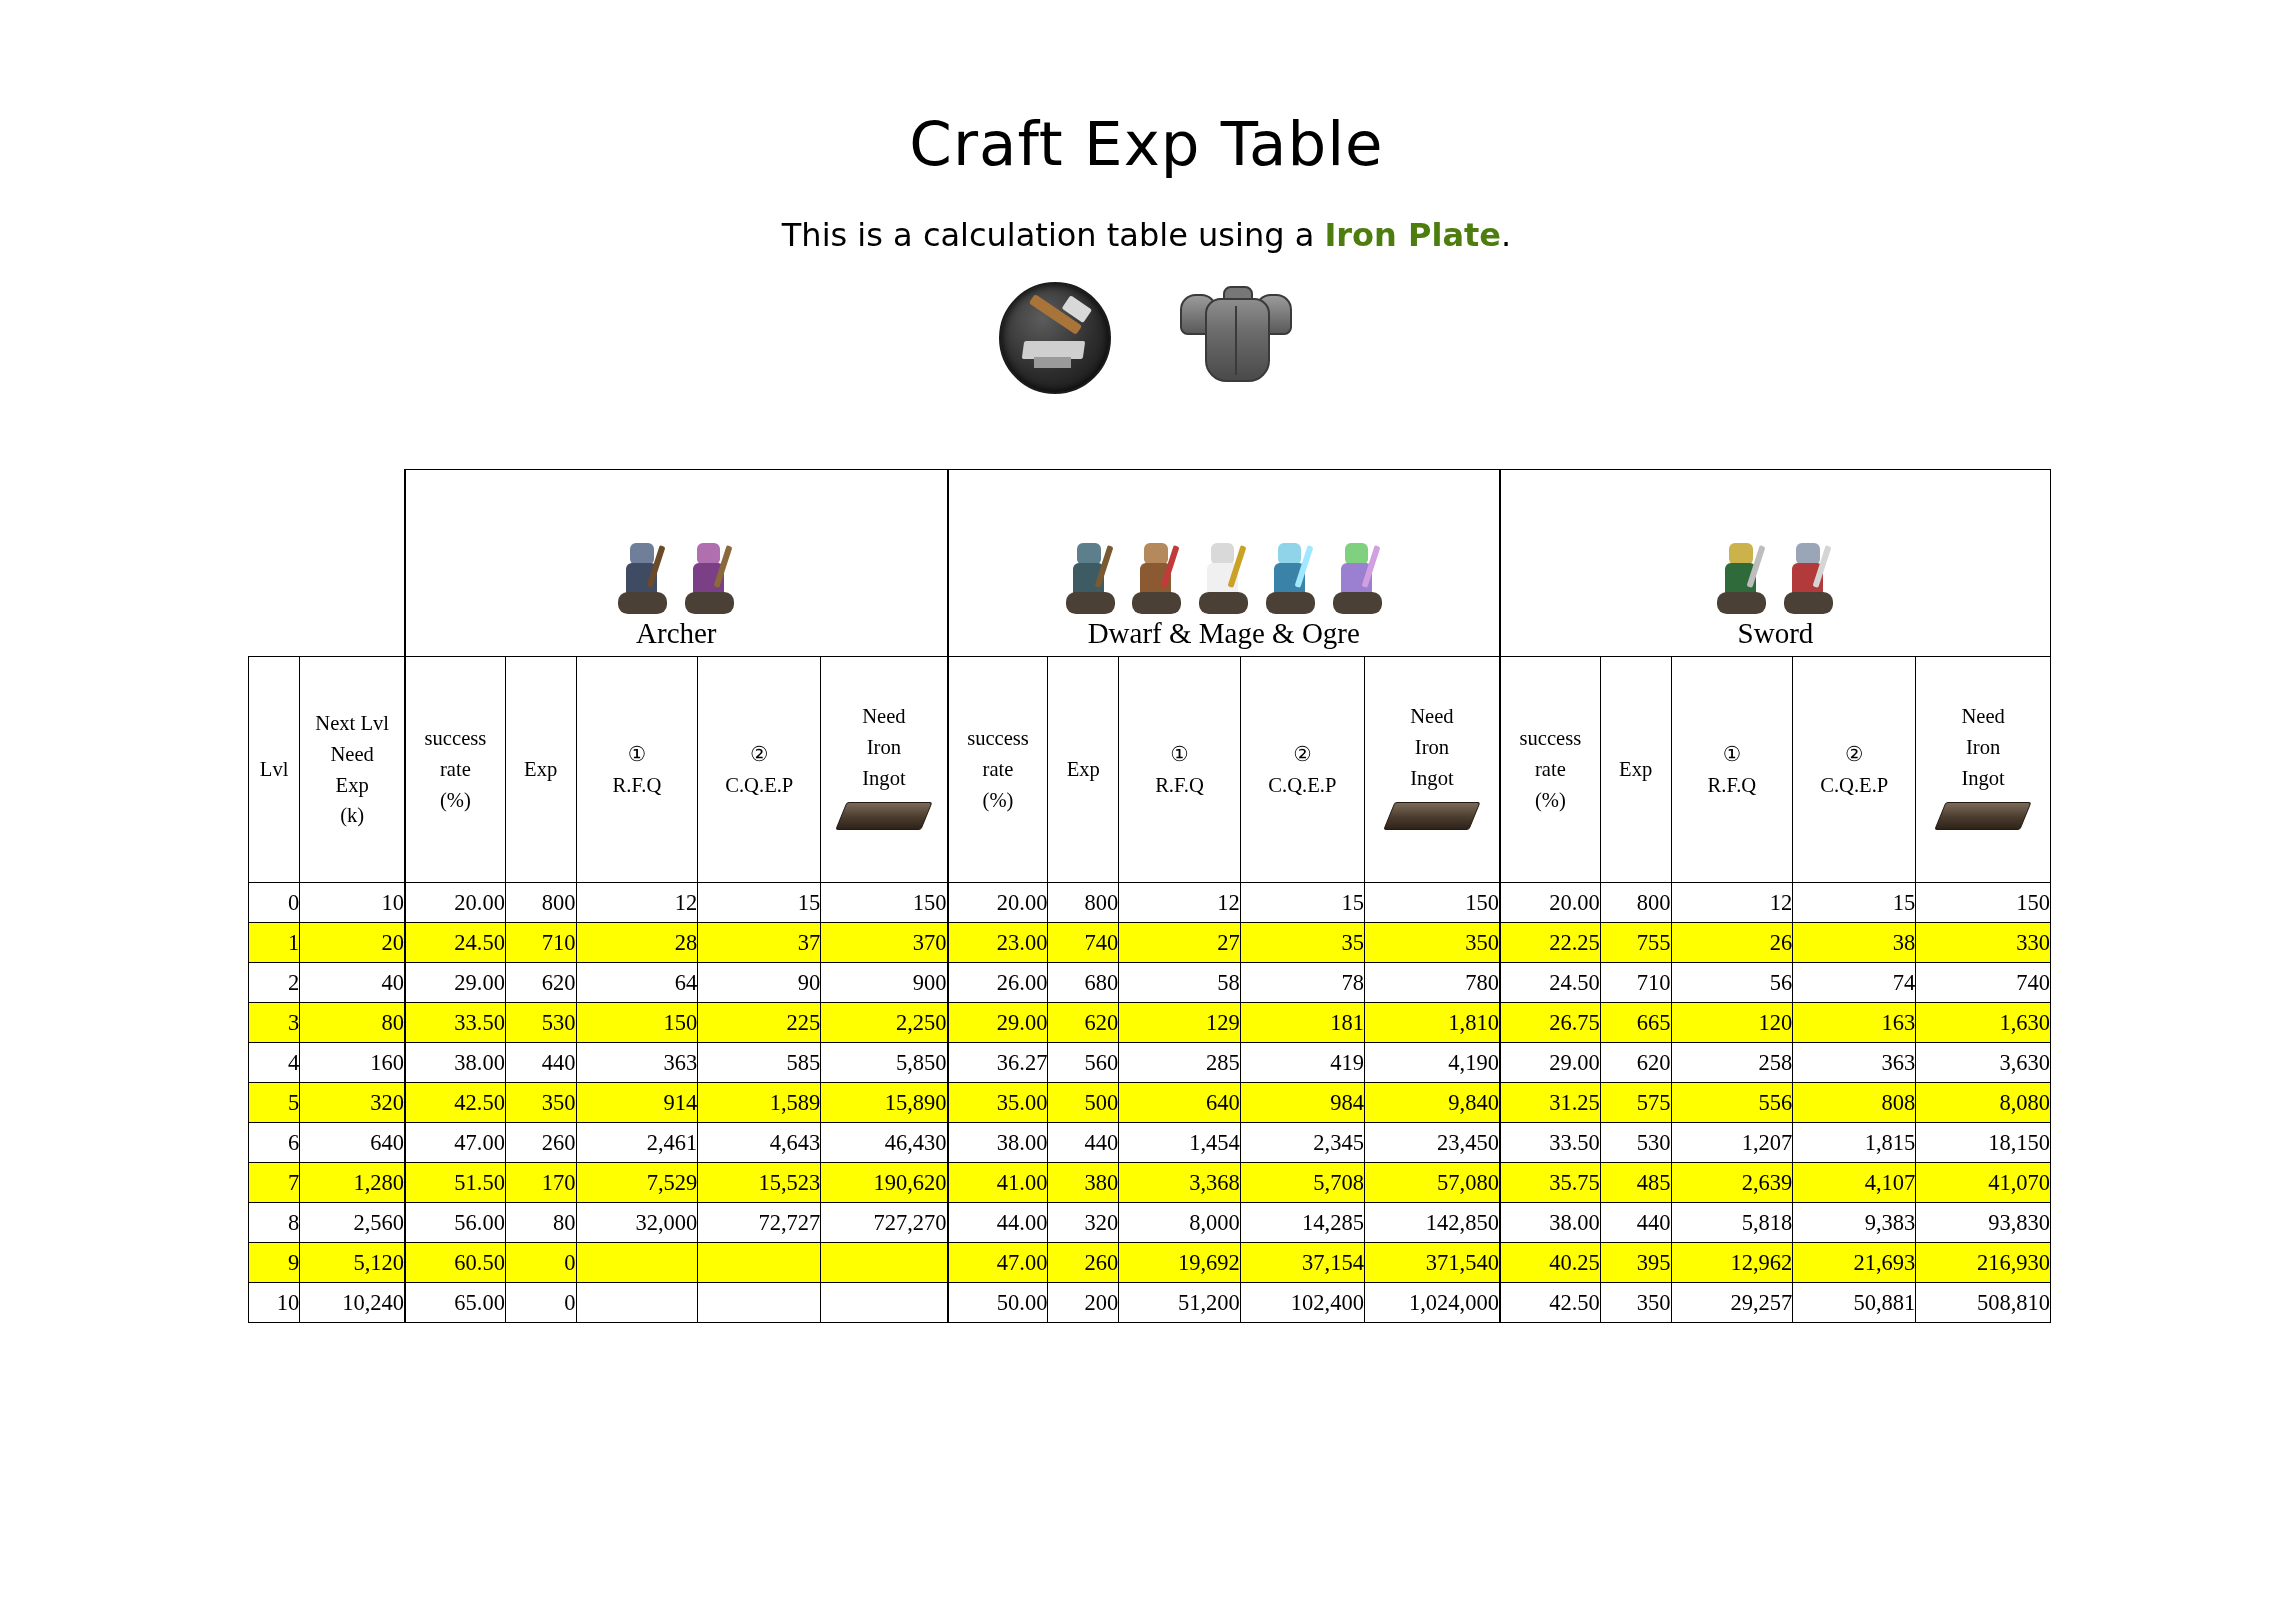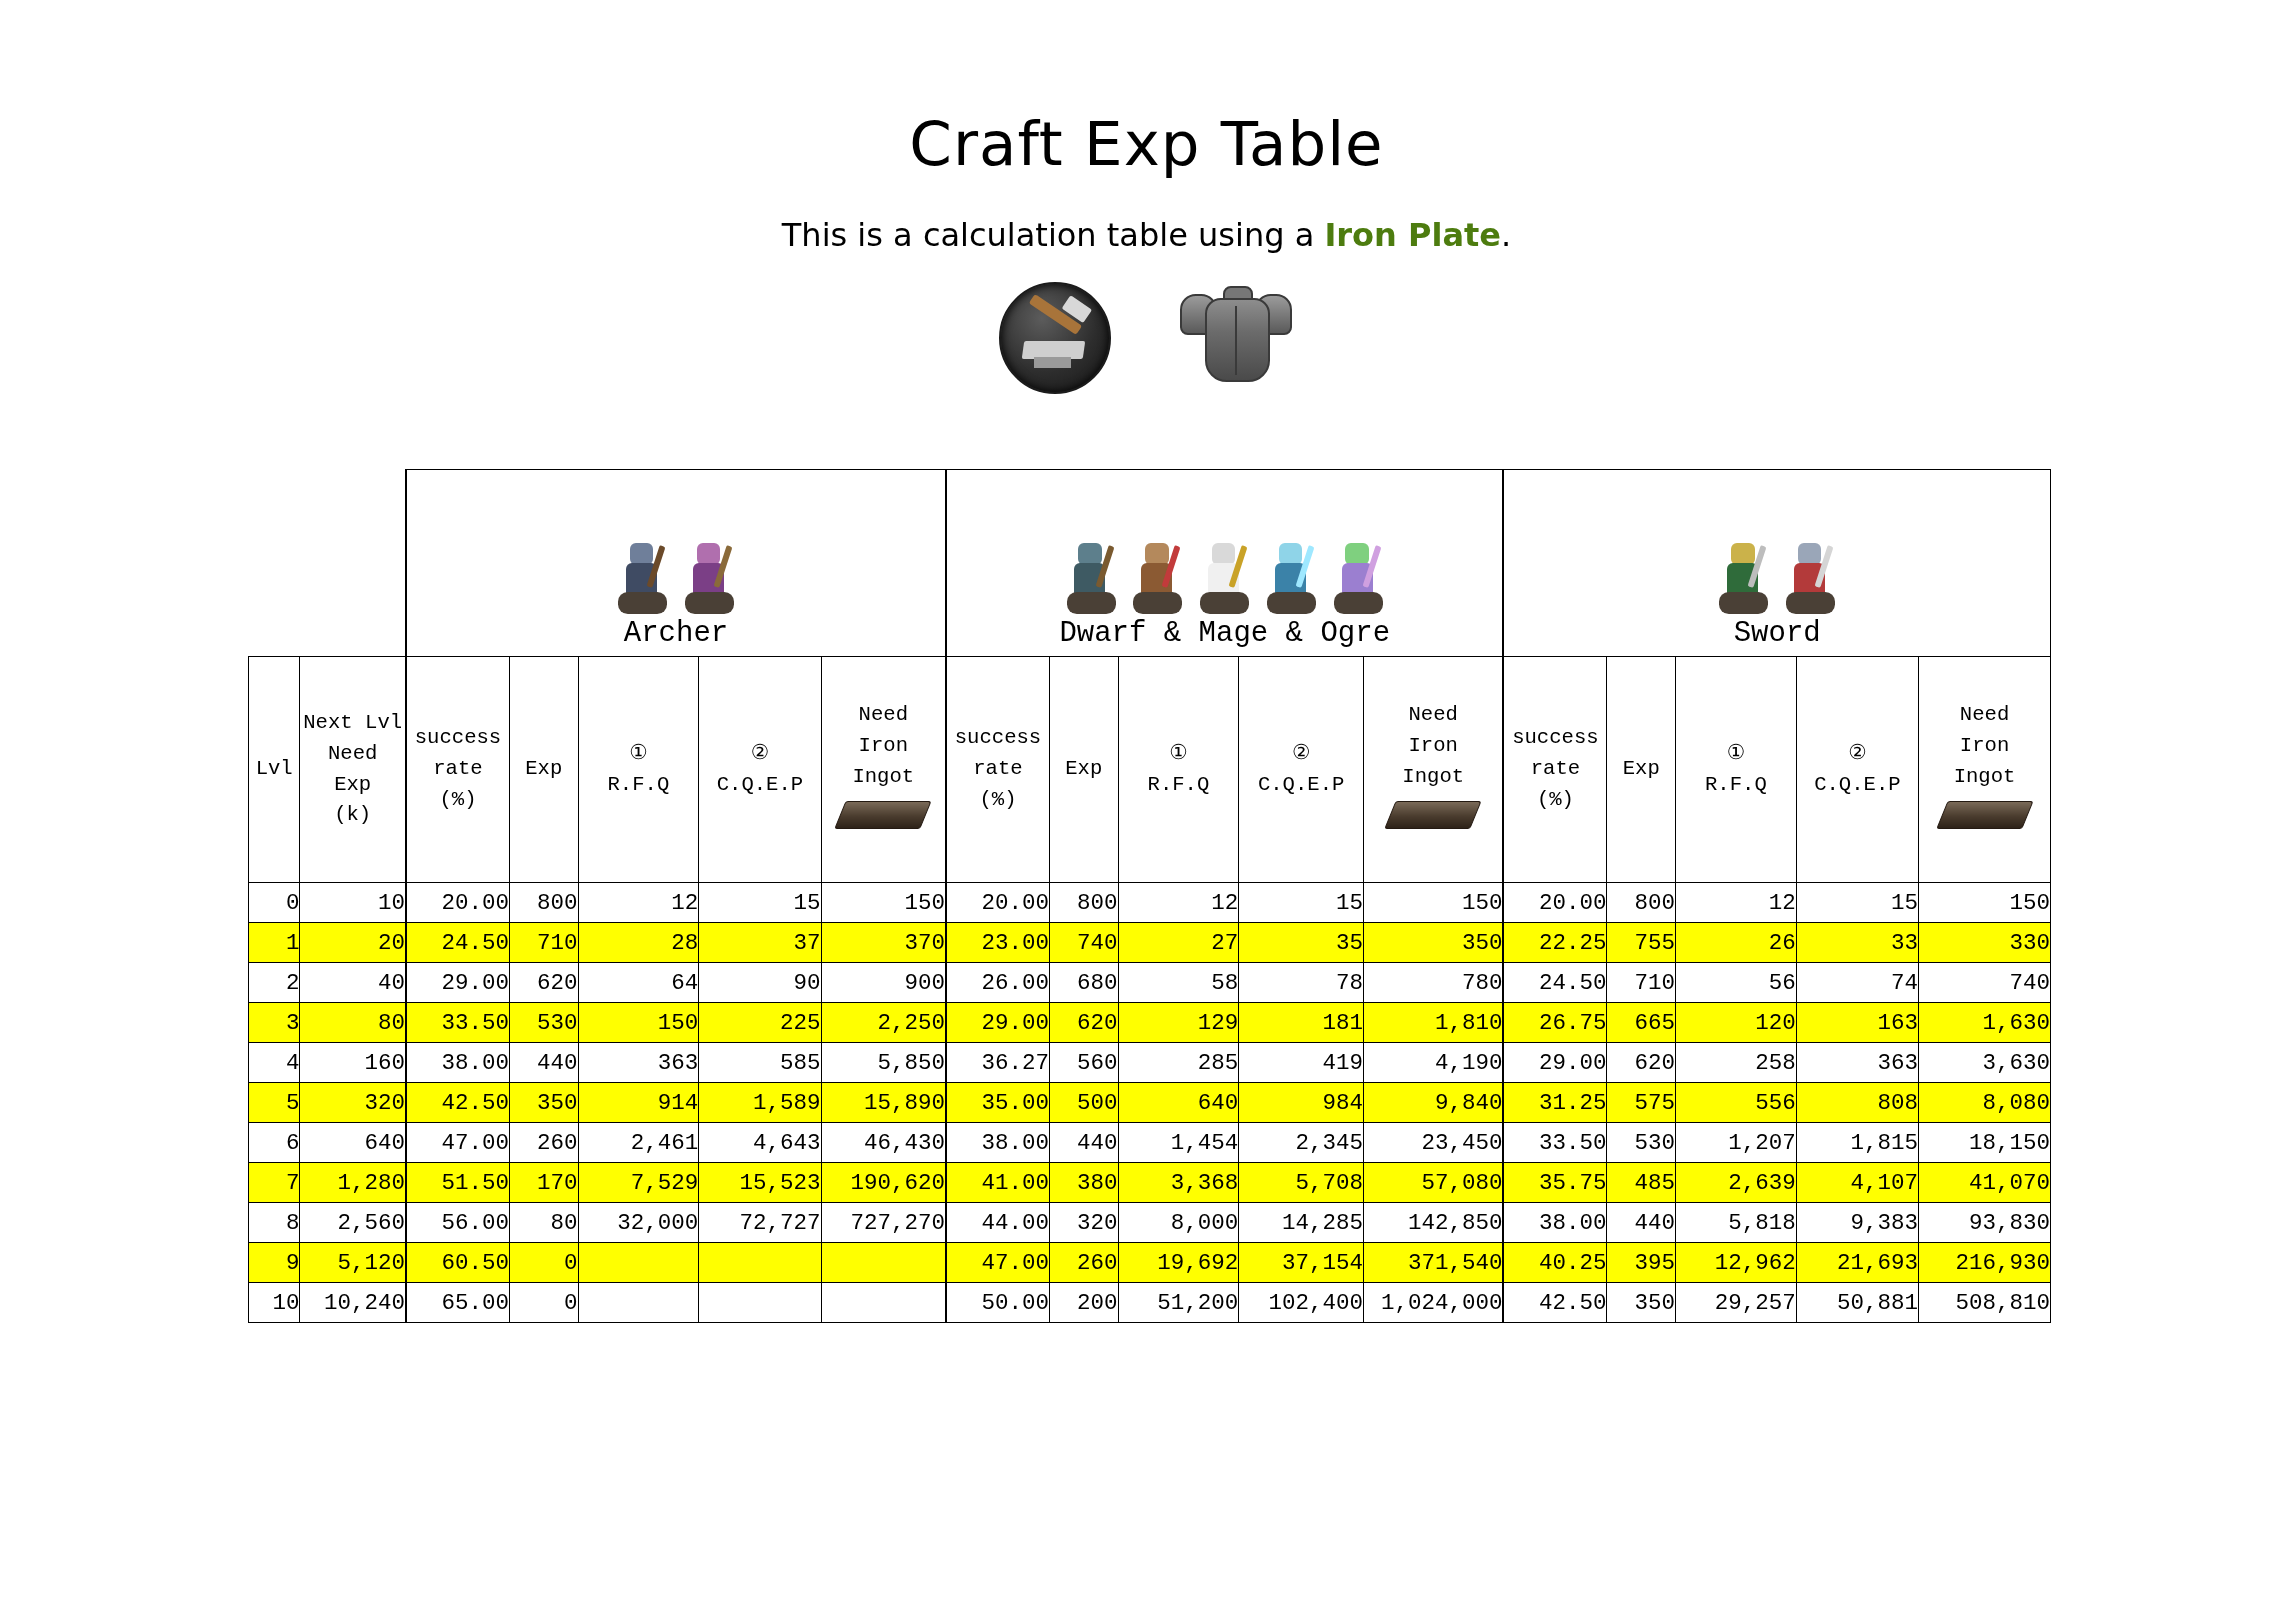--- a/index.html
+++ b/index.html
@@ -144,21 +144,21 @@
 
   
   .table-wrap {
     position: absolute;
     left: 248px;
     top: 469px;
     width: 1803px;
   }
   table.craft {
     border-collapse: collapse;
-    font-family: Liberation Mono, monospace;
+    font-family: Liberation Serif, serif;
     font-size: 20.6px;
     table-layout: fixed;
   }
   table.craft td, table.craft th {
     border: 1px solid #000000;
     padding: 0;
     font-weight: normal;
     background: #ffffff;
   }
   .no-border-cell {
@@ -489,21 +489,21 @@
             <td class="num">37</td>
             <td class="num">370</td>
             <td class="num grp-sep">23.00</td>
             <td class="num">740</td>
             <td class="num">27</td>
             <td class="num">35</td>
             <td class="num">350</td>
             <td class="num grp-sep">22.25</td>
             <td class="num">755</td>
             <td class="num">26</td>
-            <td class="num">33</td>
+            <td class="num">38</td>
             <td class="num">330</td>
           </tr>
           <tr>
             <td class="num">2</td>
             <td class="num">40</td>
             <td class="num grp-sep">29.00</td>
             <td class="num">620</td>
             <td class="num">64</td>
             <td class="num">90</td>
             <td class="num">900</td>

